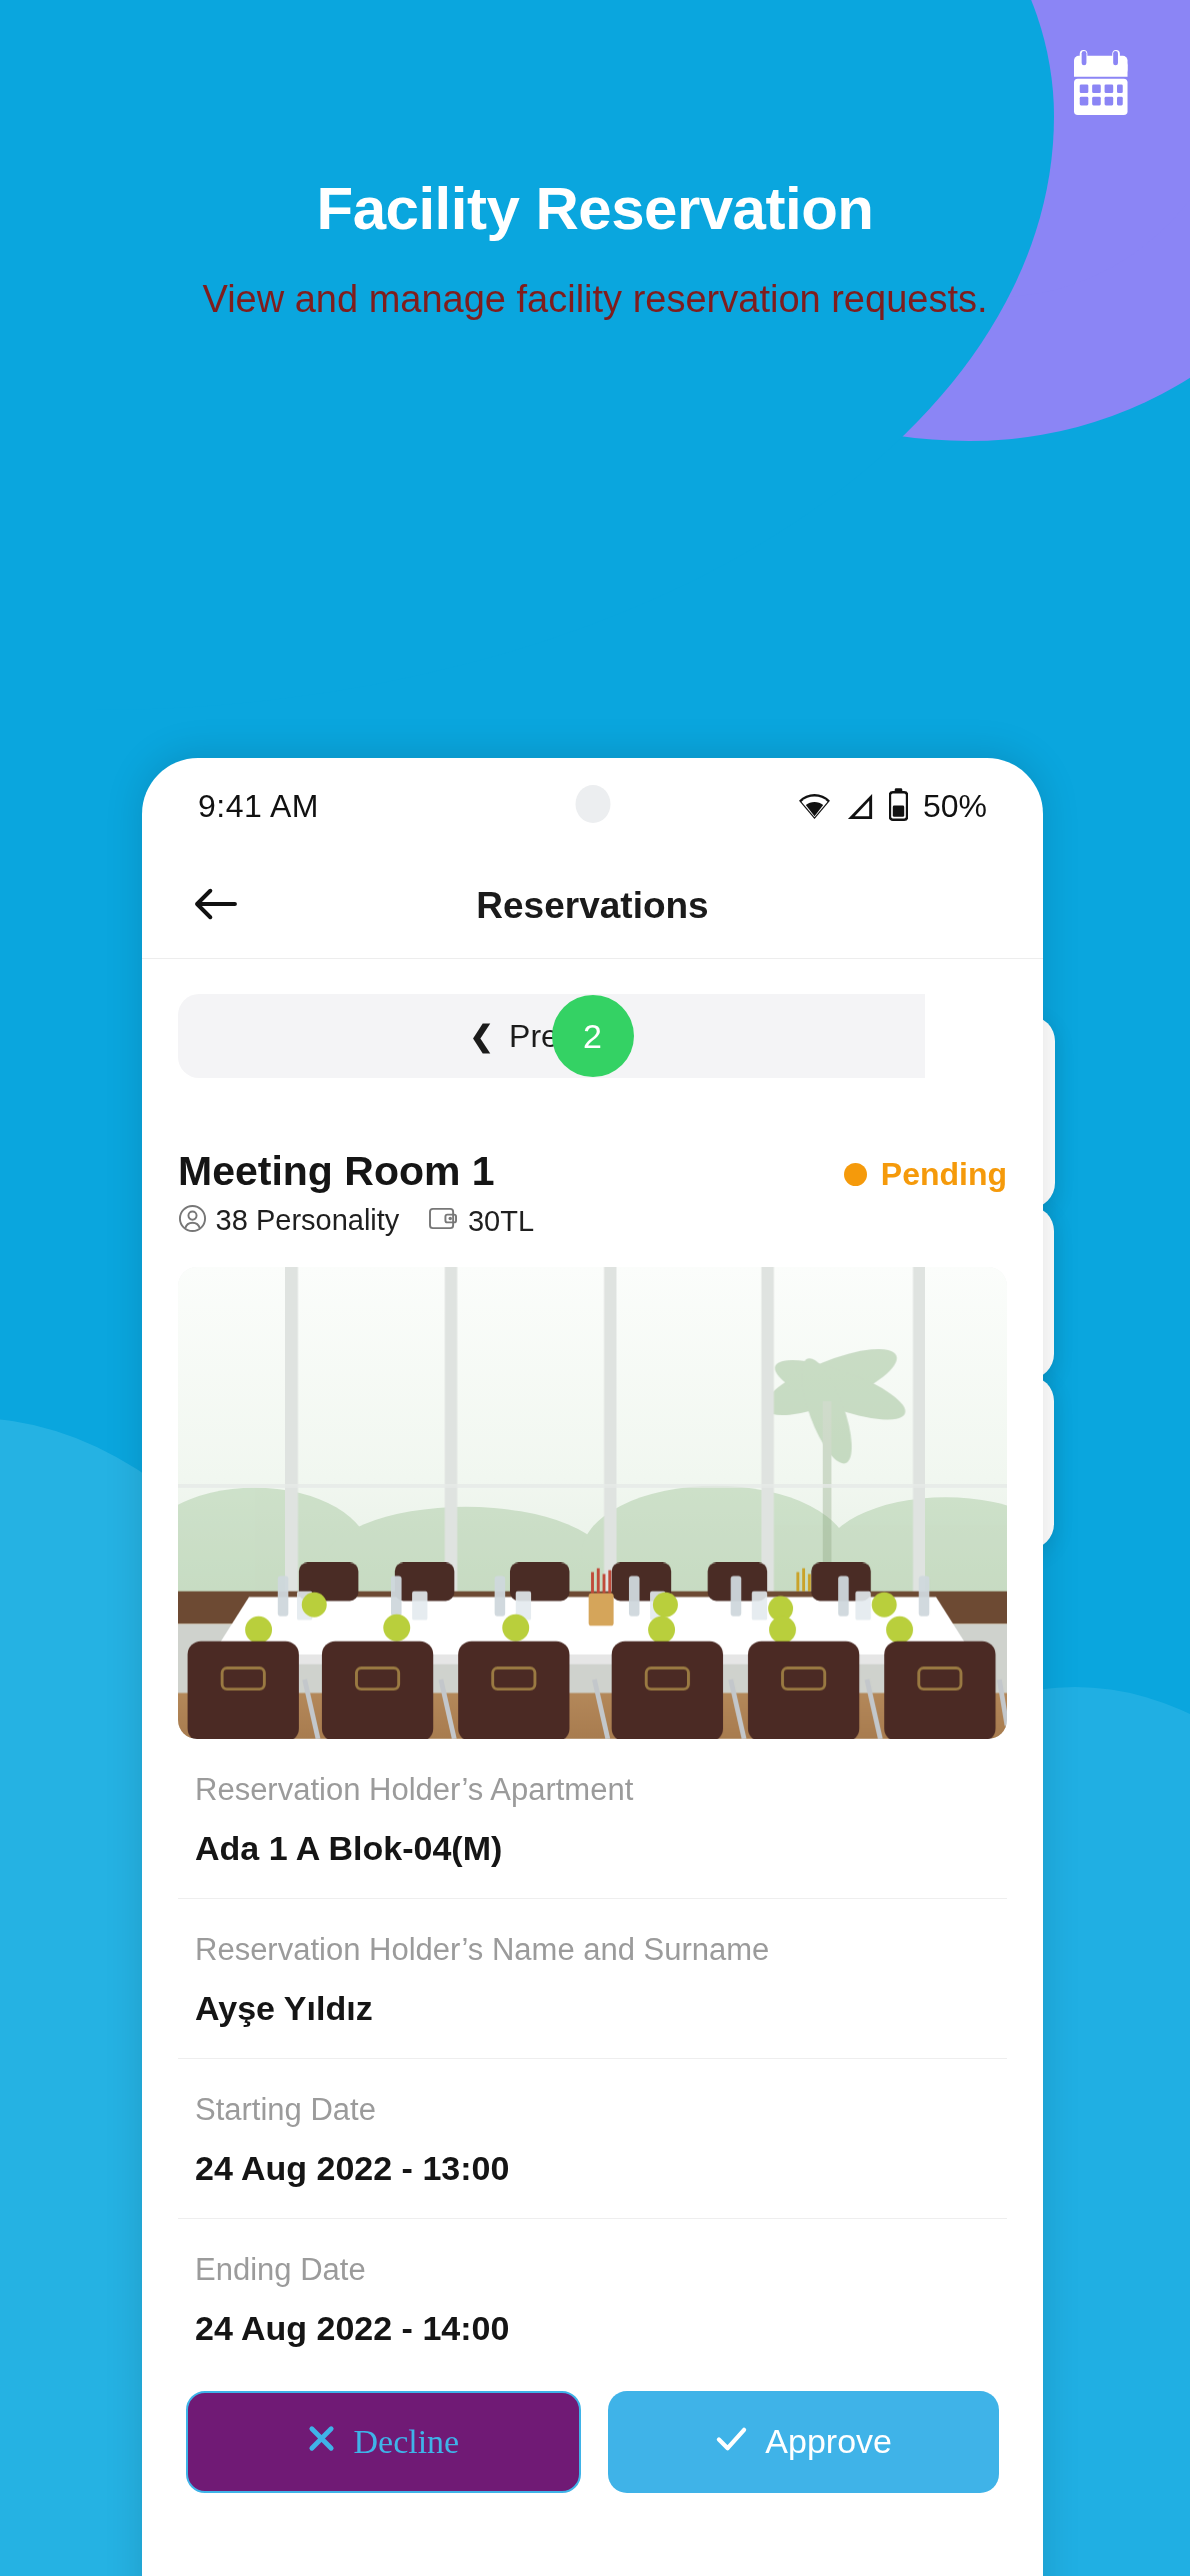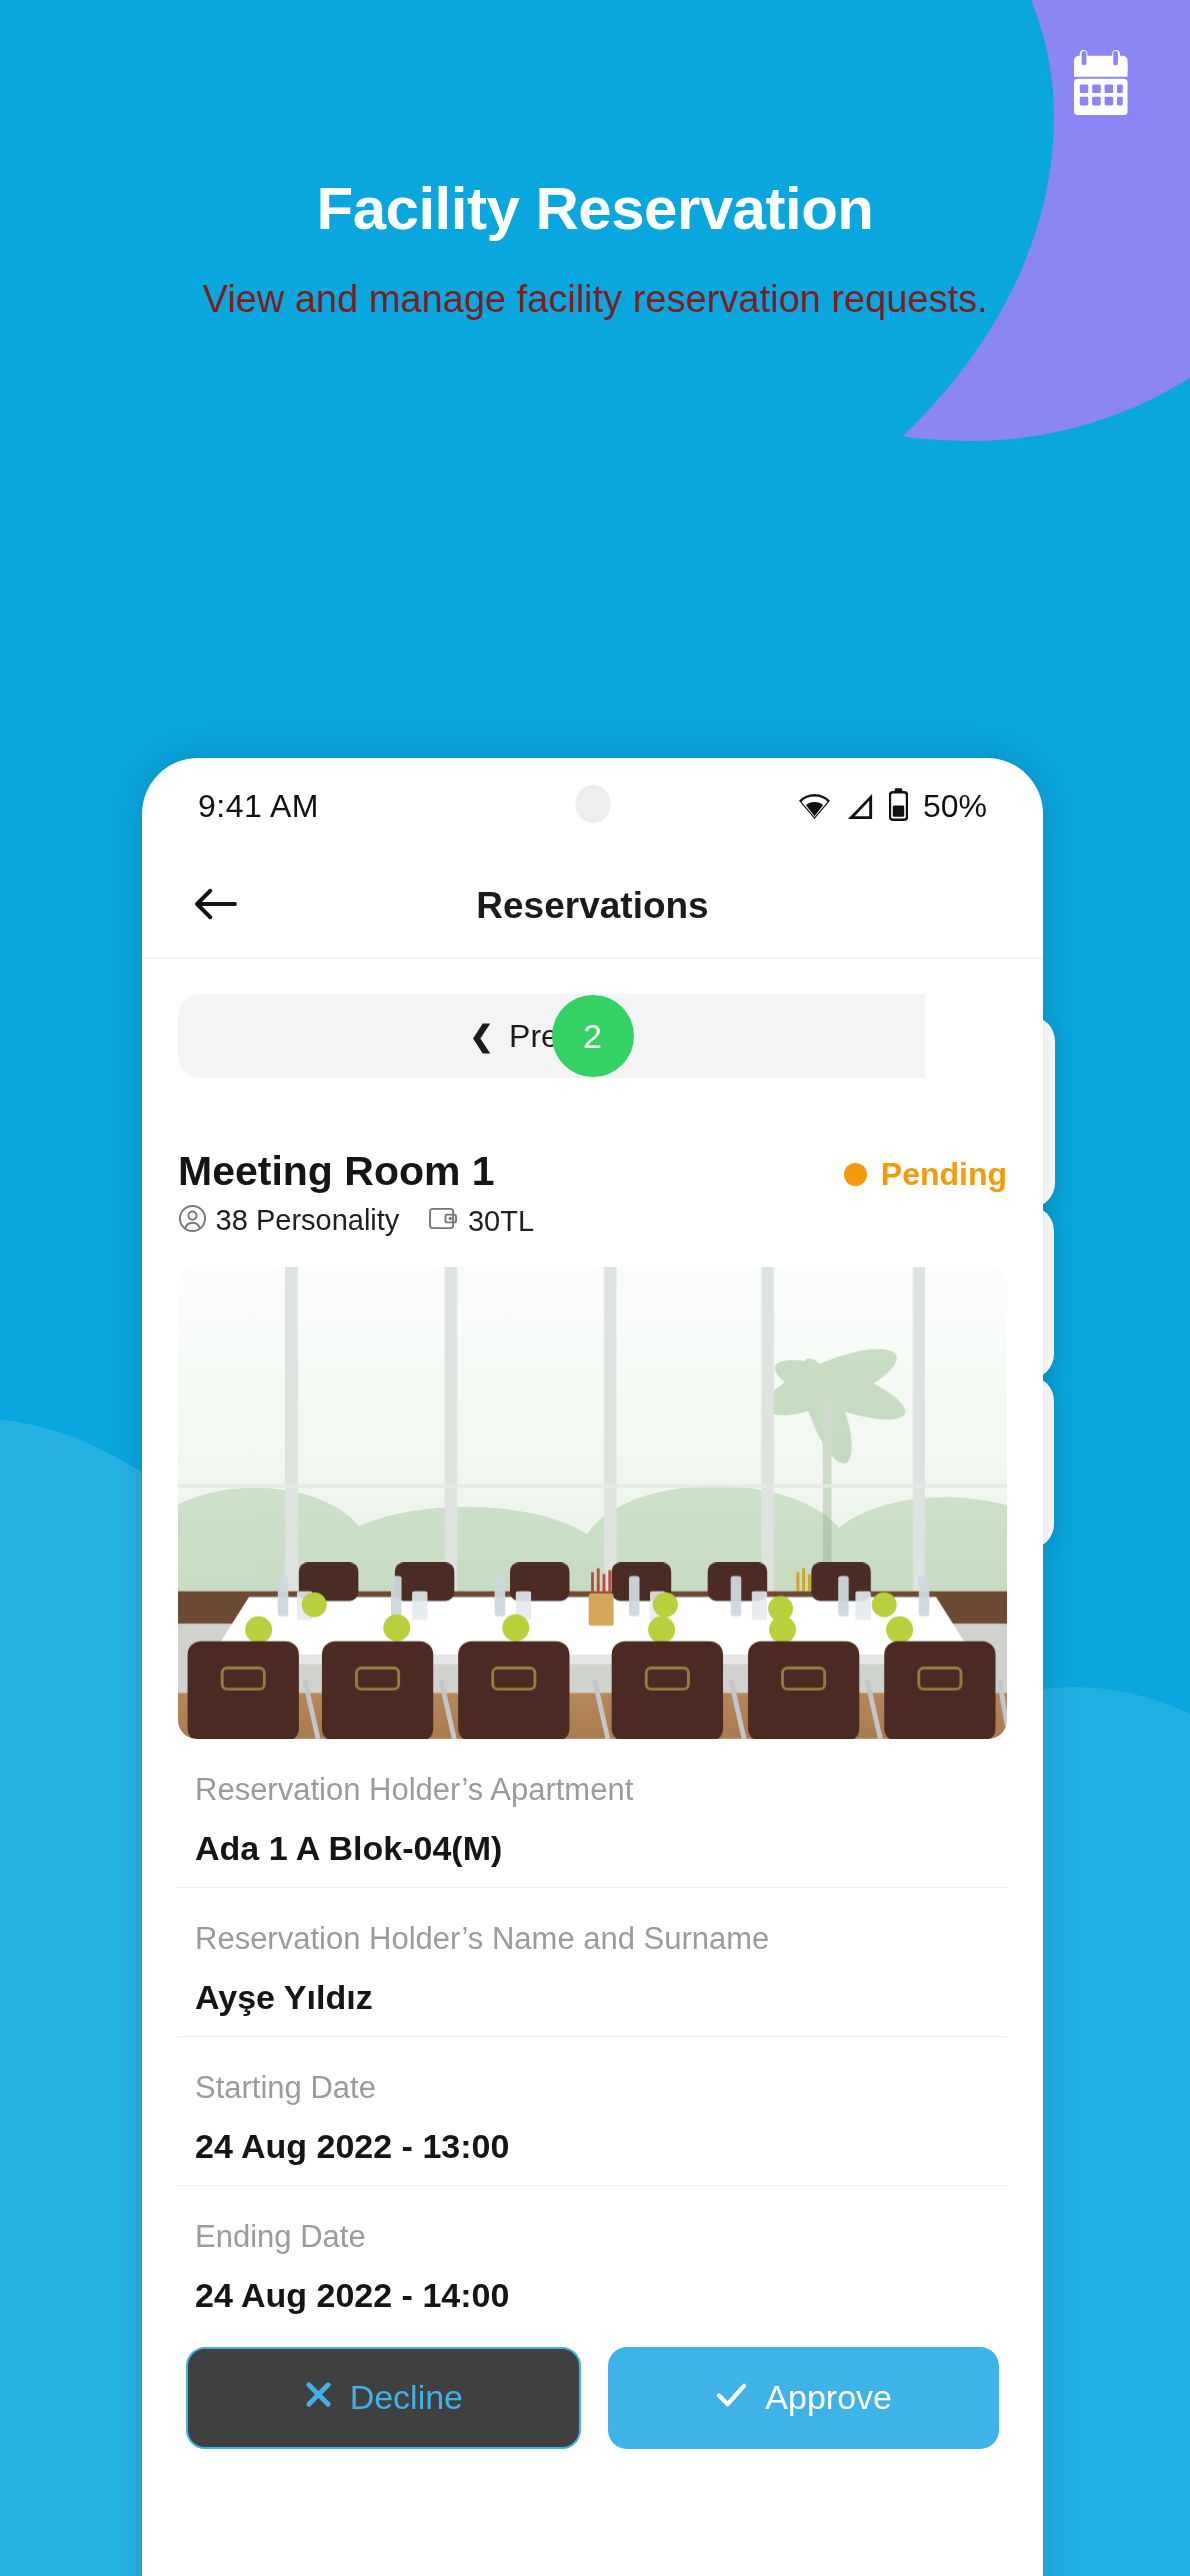--- a/index.html
+++ b/index.html
@@ -187,37 +187,37 @@
   #room-photo {
     margin-top:27px;
     width:100%; height:472px;
     border-radius:19px;
     overflow:hidden;
     position:relative;
     background:#f2f4f3;
   }
 
   
-  .field { padding:33px 17px 19px; border-bottom:1.9px solid #eeeeee; }
+  .field { padding:33px 17px 30px; border-bottom:1.9px solid #eeeeee; }
   .field:last-of-type { border-bottom:none; }
   .field-label { font-size:31px; color:#9b9b9b; font-weight:400; }
   .field-value { font-size:34px; color:#151515; font-weight:bold; margin-top:21px; }
 
   
   #actions { display:flex; gap:27px; padding:13.4px 7.7px 0; }
   .act-btn {
     flex:1; height:102px;
     border-radius:19px;
     display:flex; align-items:center; justify-content:center;
     gap:17px;
     font-size:34px; font-weight:500;
     cursor:pointer;
     font-family:inherit;
   }
-  #decline-btn { background:#404040; border:2.9px solid #3fb3e8; color:#3fb3e8; }
+  #decline-btn { background:#701a75; border:2.9px solid #3fb3e8; color:#3fb3e8;font-family:Liberation Serif, serif; }
   #approve-btn { background:#3fb3e8; border:none; color:#fff; }
 </style>
 </head>
 <body>
 
 <div id="bg">
   <div class="blob-purple"></div>
   <div class="blob-purple2"></div>
   <div class="blob-cyan-mask"></div>
   <div class="blob-light-left"></div>

